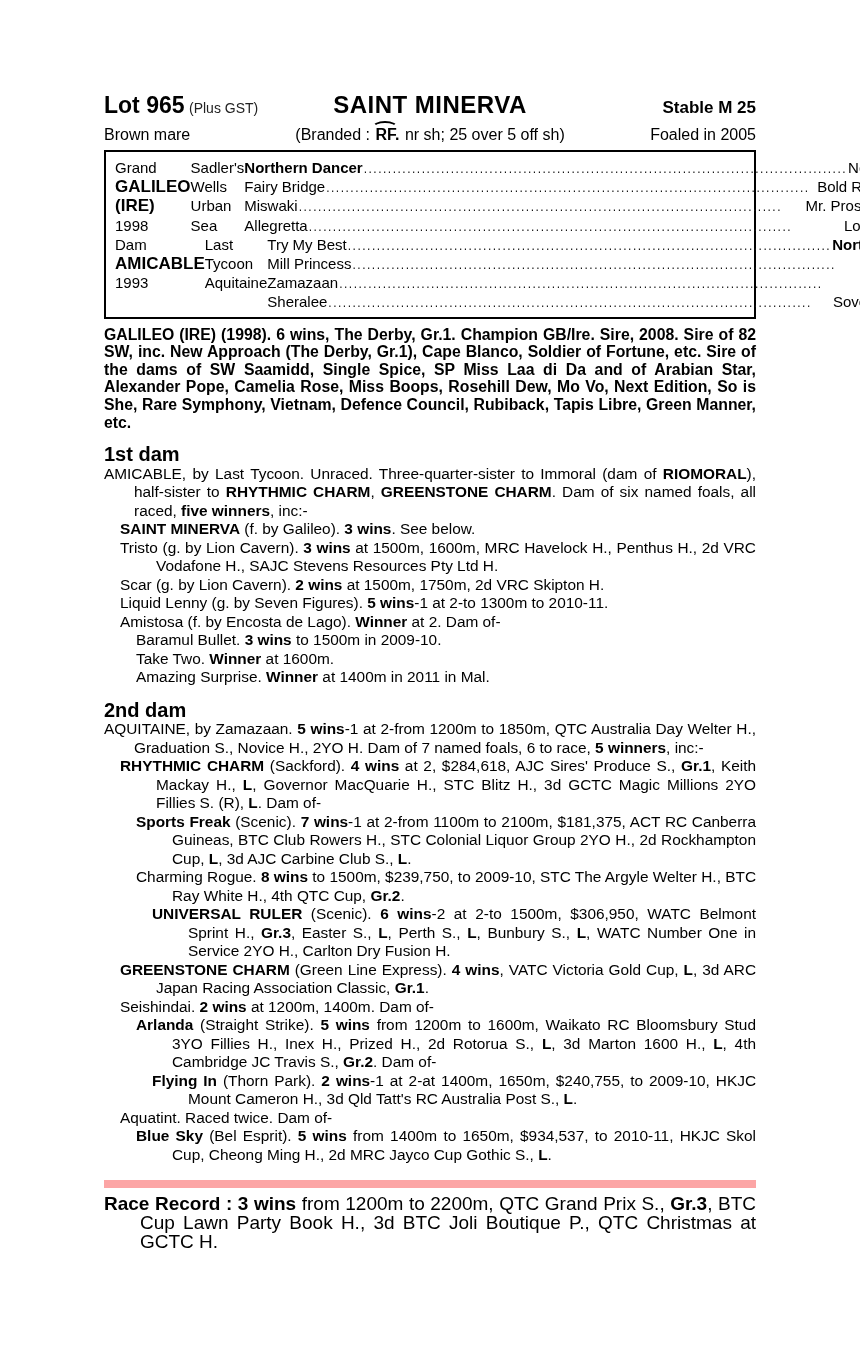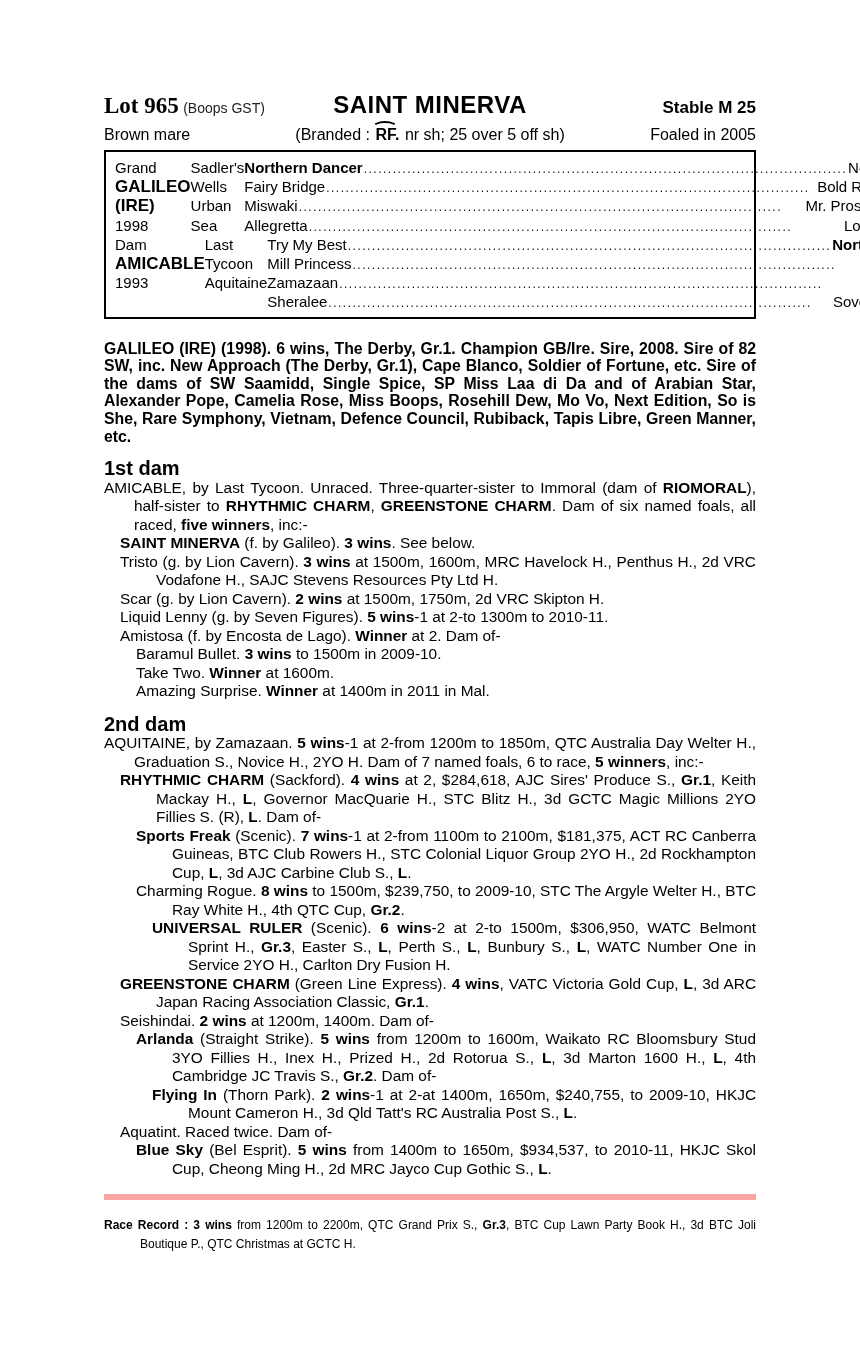--- a/index.html
+++ b/index.html
@@ -8,21 +8,21 @@
     font-family:"Liberation Sans", sans-serif;
     color:#000; overflow:hidden;
   }
   .page { width:652px; margin:0 auto; padding-top:86px; }
 
   
   .hdr-account { text-align:center; font-weight:bold; font-size:16px; }
   .hdr-main { display:flex; align-items:baseline; margin-top:5px; }
   .hdr-side { flex:1; white-space:nowrap; }
   .hdr-side.right { text-align:right; }
-  .lot { font-size:23px; font-weight:bold;font-family:Liberation Serif, serif; }
+  .lot { font-size:23px; font-weight:bold; }
   .gst { font-size:14px; color:#222; }
   .horse { font-size:24px; font-weight:bold; letter-spacing:0.5px; text-align:center; white-space:nowrap; }
   .stable { font-size:17px; font-weight:bold; }
   .hdr-sub { display:flex; align-items:baseline; margin-top:7px; font-size:16px; }
   .sub-side { flex:1; white-space:nowrap; }
   .sub-side.right { text-align:right; }
   .sub-center { white-space:nowrap; }
   .brand { font-weight:bold; position:relative; display:inline-block; padding:0 1px; }
   .brand .arc { position:absolute; left:-2px; right:2px; top:-5px; height:9px;
     border:2px solid transparent; border-top:2px solid #000; border-radius:50%; }
@@ -37,47 +37,47 @@
   .pg-col2 { width:142px; }
   .pg-parent { height:38.4px; }
   .pg-col3 { flex:1; }
   .gp-line { display:flex; align-items:baseline; height:19.2px; }
   .gp-left, .gp-right { white-space:nowrap; }
   .leader { flex:1; overflow:hidden; white-space:nowrap; margin:0 1px;
     font-size:12px; letter-spacing:1.5px; color:#111; }
   .b { font-weight:bold; }
 
   
-  .sire-summary { margin-top:21px; font-weight:bold; font-size:15.8px;
+  .sire-summary { margin-top:7px; font-weight:bold; font-size:15.8px;
     line-height:17.6px; text-align:justify; }
 
   
   .pedigree-body { margin-top:4px; font-size:15.4px; line-height:18.5px; }
   .sec-heading { font-weight:bold; font-size:20px; margin-top:14px; margin-bottom:1px; }
   .para { text-align:justify; }
   .i0 { padding-left:30px; text-indent:-30px; }
   .i1 { padding-left:52px; text-indent:-36px; }
   .i2 { padding-left:68px; text-indent:-36px; }
   .i3 { padding-left:84px; text-indent:-36px; }
 
   
-  .race-record { border-top:6px solid #fca5a5; margin-top:16px; padding-top:16px;
-    font-size:12px; line-height:19px; text-align:justify;
+  .race-record { border-top:8px solid #fca5a5; margin-top:16px; padding-top:6px;
+    font-size:19px; line-height:19px; text-align:justify;
     padding-left:36px; text-indent:-36px; }
 </style>
 </head>
 <body>
 
 <div class="page">
 
 
   <div class="hdr-main">
     <div class="hdr-side">
       <span class="lot">Lot 965</span>
-      <span class="gst">(Boops GST)</span>
+      <span class="gst">(Plus GST)</span>
     </div>
     <div class="horse">SAINT MINERVA</div>
     <div class="hdr-side right">
       <span class="stable">Stable M 25</span>
     </div>
   </div>
 
   <div class="hdr-sub">
     <span class="sub-side">Brown mare</span>
     <span class="sub-center"><span>(Branded : </span><span class="brand"><span class="arc"></span><span>RF.</span></span><span> nr sh; 25 over 5 off sh)</span></span>

